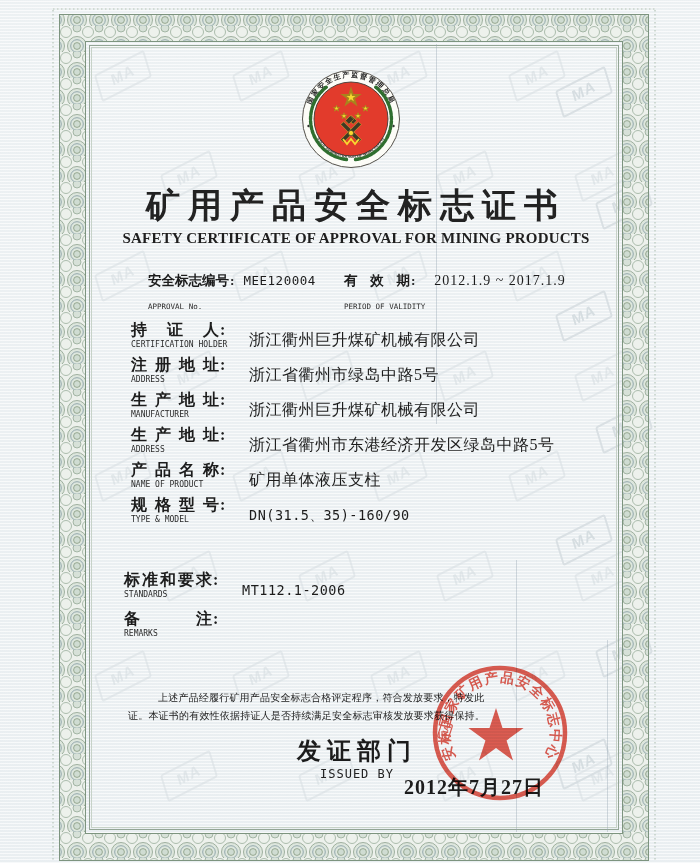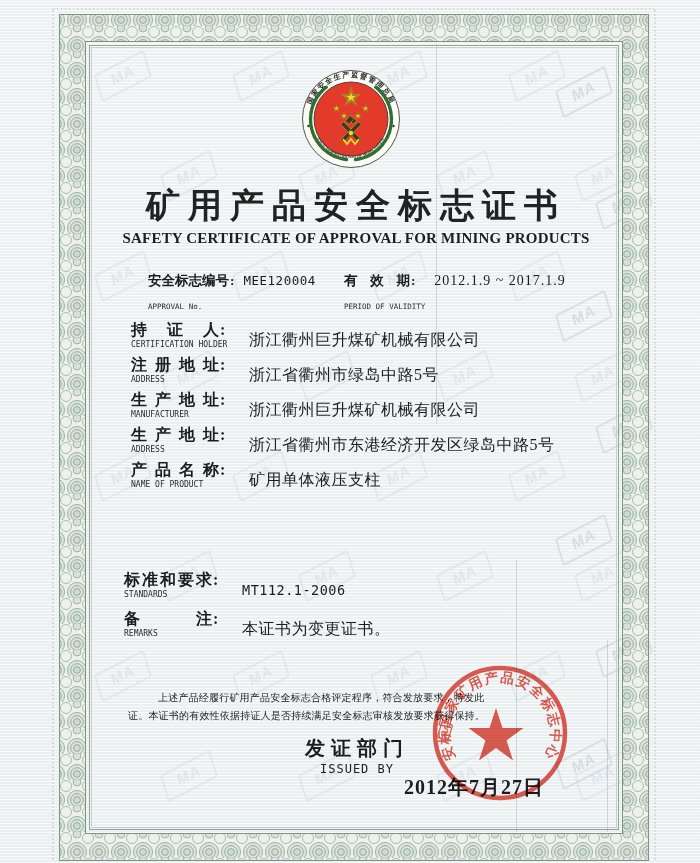--- a/index.html
+++ b/index.html
@@ -52,21 +52,21 @@
   .frow{display:flex;align-items:flex-end;margin-bottom:5px;}
   .fields2 .frow{margin-bottom:9px;}
   .frow .lab{width:102px;}
   .zh{font-size:16px;font-weight:bold;line-height:20px;display:inline-block;width:88px;}
   .en{font:8px/10px "DejaVu Sans Mono","Liberation Mono",monospace;color:#2a2a2a;}
   .val{font-size:16px;line-height:20px;margin-left:16px;letter-spacing:0.5px;white-space:nowrap;}
   .val.mono{font-size:13.5px;line-height:20px;letter-spacing:0.5px;}
   .declaration{position:absolute;left:128px;top:689px;width:478px;font-size:10px;line-height:17.5px;letter-spacing:0.2px;}
   .decl-l1{text-indent:30px;}
   .issued{position:absolute;left:277px;top:735px;width:160px;text-align:center;}
-  .issued-zh{font-size:20px;font-weight:bold;letter-spacing:6px;text-align:center;}
+  .issued-zh{font-size:24px;font-weight:bold;letter-spacing:6px;text-align:center;}
   .issued-en{font:12px/14px "DejaVu Sans Mono","Liberation Mono",monospace;letter-spacing:1px;margin-top:0;color:#222;}
   .issue-date{position:absolute;left:404px;top:774px;font-size:20px;font-weight:bold;letter-spacing:1px;}
   .seal{position:absolute;left:415px;top:648px;z-index:5;mix-blend-mode:multiply;opacity:.88;}
 </style>
 </head>
 <body>
 
 <div class="page">
   <div class="paper-texture"></div>
   <div class="wm-layer" id="wmLayer">
@@ -224,32 +224,36 @@
       <div class="frow">
         <div class="lab"><span class="zh just"><span>生产地址</span></span><span class="zh colon" style="width:auto">:</span>
           <div class="en">ADDRESS</div></div>
         <div class="val">浙江省衢州市东港经济开发区绿岛中路5号</div>
       </div>
       <div class="frow">
         <div class="lab"><span class="zh just"><span>产品名称</span></span><span class="zh colon" style="width:auto">:</span>
           <div class="en">NAME OF PRODUCT</div></div>
         <div class="val">矿用单体液压支柱</div>
       </div>
+      <div class="frow">
+        <div class="lab"><span class="zh just"><span>规格型号</span></span><span class="zh colon" style="width:auto">:</span>
+          <div class="en">TYPE &amp; MODEL</div></div>
+        <div class="val mono">DN(31.5、35)-160/90</div>
+      </div>
     </div>
 
     <div class="fields2">
       <div class="frow">
         <div class="lab"><span class="zh just"><span>标准和要求</span></span><span class="zh colon" style="width:auto">:</span>
           <div class="en">STANDARDS</div></div>
         <div class="val mono">MT112.1-2006</div>
       </div>
       <div class="frow">
         <div class="lab"><span class="zh just"><span>备注</span></span><span class="zh colon" style="width:auto">:</span>
           <div class="en">REMARKS</div></div>
-        <div class="val">本证书为变更证书。</div>
       </div>
     </div>
 
     <div class="declaration">
       <div class="decl-l1">上述产品经履行矿用产品安全标志合格评定程序，符合发放要求，特发此</div>
       <div class="decl-l2">证。本证书的有效性依据持证人是否持续满足安全标志审核发放要求获得保持。</div>
     </div>
 
     <div class="issued">
       <div class="issued-zh">发证部门</div>

